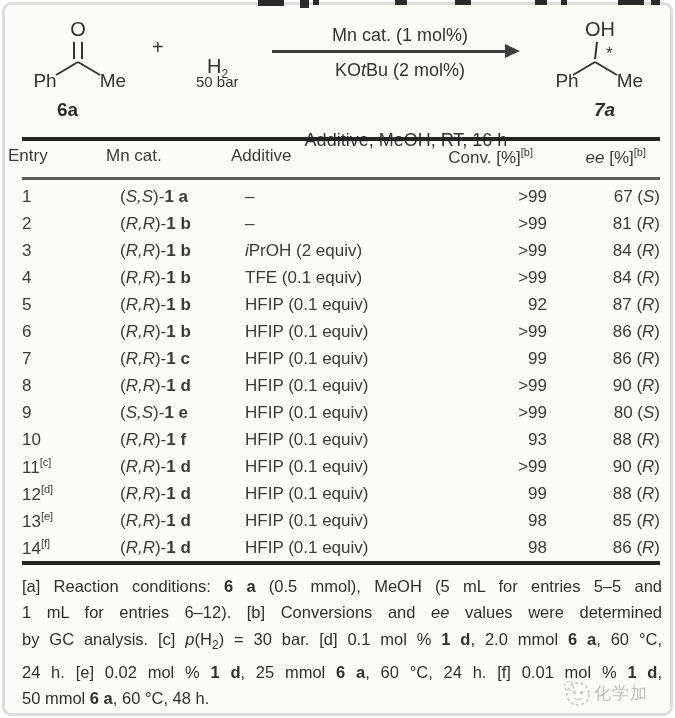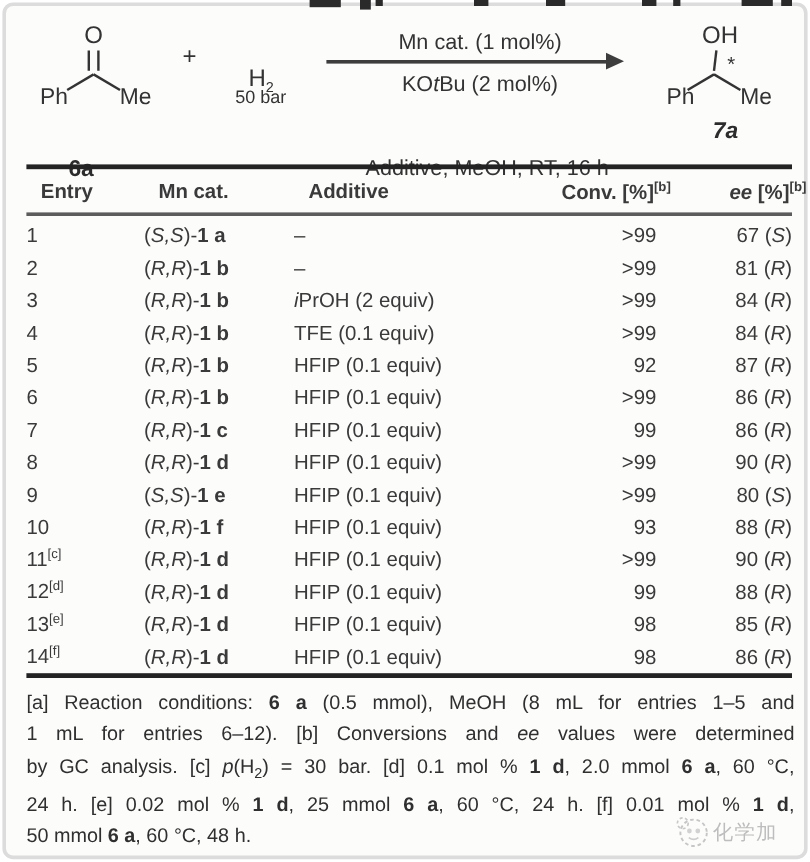--- a/index.html
+++ b/index.html
@@ -17,21 +17,21 @@
   .arrow-line{position:absolute;left:272px;top:50px;width:236px;height:3px;background:#3d3d3d;}
   .arrow-head{position:absolute;left:505px;top:44px;width:0;height:0;
               border-left:15px solid #3d3d3d;border-top:7px solid transparent;border-bottom:7px solid transparent;}
   .mol-label{position:absolute;font-size:19px;font-weight:700;color:#2c2c2c;}
 
   
   .rule{position:absolute;left:22px;width:638px;}
   .rule-dark{height:4px;background:#232323;}
   .rule-mid{height:3px;background:#5c5c5c;}
   .trow{display:flex;align-items:center;height:27px;font-size:17px;}
-  .thead{position:absolute;left:34px;top:146px;width:638px;height:28px;display:flex;align-items:center;font-size:17px;font-weight:bold;}
+  .thead{position:absolute;left:8px;top:146px;width:638px;height:28px;display:flex;align-items:flex-start;font-size:17px;}
   .c-entry{width:98px;}
   .c-cat{width:125px;}
   .c-add{width:190px;}
   .c-conv{width:112px;text-align:right;}
   .c-ee{width:113px;text-align:right;}
   sup{font-size:11px;}
   sub{font-size:12px;}
   #table-body{position:absolute;left:22px;top:183px;width:638px;}
   .it{font-style:italic;}
   .bd{font-weight:700;}
@@ -67,21 +67,21 @@
 
     <svg class="abs" style="left:28px;top:16px;" width="120" height="80" viewBox="0 0 120 80">
       <text x="50" y="20" text-anchor="middle" font-size="20">O</text>
       <line x1="46" y1="26" x2="46" y2="43" stroke="#333" stroke-width="2"></line>
       <line x1="54" y1="26" x2="54" y2="43" stroke="#333" stroke-width="2"></line>
       <line x1="50" y1="46" x2="28" y2="59" stroke="#333" stroke-width="2"></line>
       <line x1="50" y1="46" x2="72" y2="59" stroke="#333" stroke-width="2"></line>
       <text x="17" y="71" text-anchor="middle" font-size="19">Ph</text>
       <text x="85" y="71" text-anchor="middle" font-size="19">Me</text>
     </svg>
-    <div class="mol-label" style="left:57px;top:99px;margin-top:32px;">6a</div>
+    <div class="mol-label" style="left:57px;top:99px;">6a</div>
 
     <div class="scheme-txt" style="left:152px;top:36px;font-size:20px;">+</div>
 
     <div class="scheme-txt" style="left:207px;top:34px;font-size:20px;margin-top:21px;">
       <span>H</span><sub>2</sub>
     </div>
     <div class="scheme-txt" style="left:196px;top:73px;">50 bar</div>
 
     <div class="scheme-txt ctr" style="left:280px;top:25px;width:240px;font-size:18px;">Mn cat. (1 mol%)</div>
     <div class="arrow-line"></div>
@@ -212,21 +212,21 @@
         <div class="c-cat"><span>(</span><span class="it">R,R</span><span>)-</span><span class="bd">1 d</span></div>
         <div class="c-add"><span>HFIP (0.1 equiv)</span></div>
         <div class="c-conv">98</div>
         <div class="c-ee"><span>86 (</span><span class="it">R</span><span>)</span></div>
       </div>
     </div>
 
   <div class="rule rule-dark" style="top:561px;"></div>
 
   <div id="footnotes">
-      <div class="fn-just"><span>[a] Reaction conditions: </span><span class="bd">6 a</span><span> (0.5 mmol), MeOH (8 mL for entries 1–5 and</span></div>
+      <div class="fn-just"><span>[a] Reaction conditions: </span><span class="bd">6 a</span><span> (0.5 mmol), MeOH (5 mL for entries 5–5 and</span></div>
       <div class="fn-just"><span>1 mL for entries 6–12). [b] Conversions and </span><span class="it">ee</span><span> values were determined</span></div>
       <div class="fn-just"><span>by GC analysis. [c] </span><span class="it">p</span><span>(H</span><sub>2</sub><span>) = 30 bar. [d] 0.1 mol % </span><span class="bd">1 d</span><span>, 2.0 mmol </span><span class="bd">6 a</span><span>, 60 °C,</span></div>
       <div class="fn-just"><span>24 h. [e] 0.02 mol % </span><span class="bd">1 d</span><span>, 25 mmol </span><span class="bd">6 a</span><span>, 60 °C, 24 h. [f] 0.01 mol % </span><span class="bd">1 d</span><span>,</span></div>
       <div><span>50 mmol </span><span class="bd">6 a</span><span>, 60 °C, 48 h.</span></div>
     </div>
 
   <div id="watermark">
     <svg width="34" height="32" viewBox="0 0 34 32">
       <circle cx="18" cy="17" r="11" fill="none" stroke="#c6c6c6" stroke-width="1.6" stroke-dasharray="3 2.4"></circle>
       <circle cx="9" cy="9" r="4.5" fill="none" stroke="#c9c9c9" stroke-width="1.4" stroke-dasharray="2.5 2"></circle>

